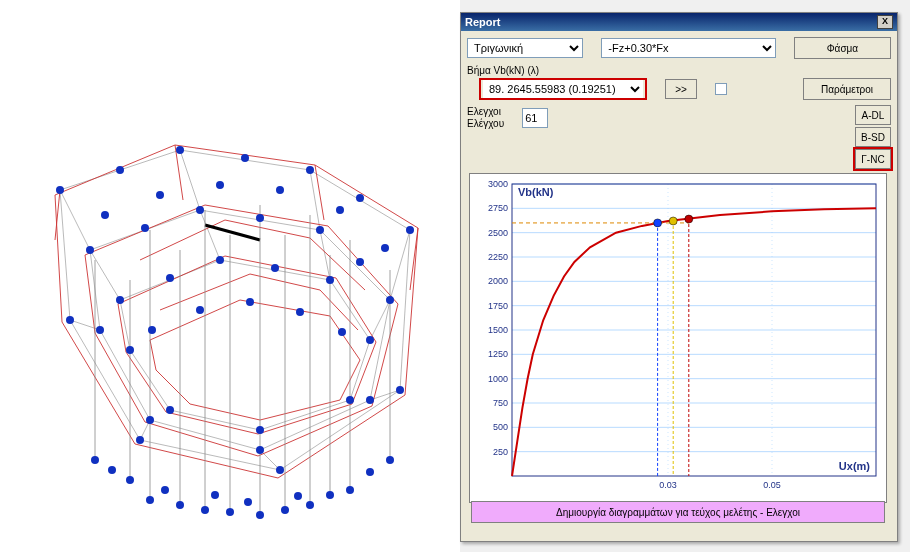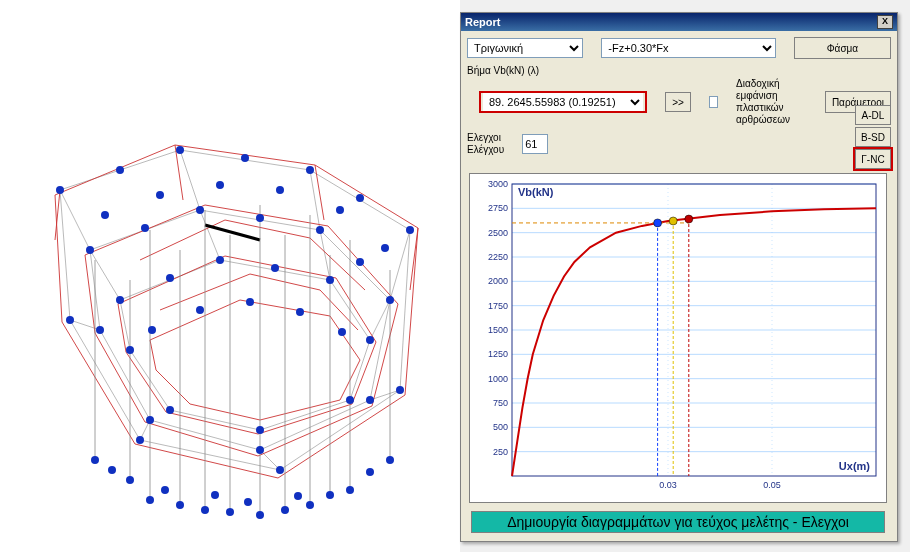--- a/index.html
+++ b/index.html
@@ -54,22 +54,22 @@
   .step-box select { border: none; height: 18px; width: 160px; }
   .chk { width: 12px; height: 12px; border: 1px solid #7f9db9; background:#fff; display:inline-block; }
   .side-btns { display: flex; flex-direction: column; gap: 2px; position: absolute; right: 6px; top: 92px; }
   .sidebtn { width: 36px; height: 20px; border: 1px solid #808080; background:#ece9d8; font-size:10px; display:flex;align-items:center;justify-content:center;cursor:pointer; }
   .nc-hl { outline: 2px solid #c00; }
   .chart-box {
     position: absolute; left: 8px; top: 160px; width: 418px; height: 330px;
     background: #fff; border: 1px solid #808080;
   }
   .footer-btn {
-    position: absolute; left: 10px; bottom: 8px; width: 414px; height: 22px;
-    background:#14b8a6; border:1px solid #808080; font-size:14px;
+    position: absolute; left: 10px; bottom: 18px; width: 414px; height: 22px;
+    background:#f0abfc; border:1px solid #808080; font-size:10px;
     display:flex;align-items:center;justify-content:center;cursor:pointer;
   }
 </style>
 </head>
 <body>
 
 <div class="viewport">
   <svg width="460" height="552">
 
     <g stroke="#a8a8a8" stroke-width="0.8" fill="none">
@@ -203,24 +203,20 @@
 
     <div style="font-size:10px;margin-bottom:2px;">Βήμα  Vb(kN)  (λ)</div>
     <div class="row">
       <div class="step-box">
         <select>
           <option>89. 2645.55983 (0.19251)</option>
         </select>
       </div>
       <button class="btn btn2">&gt;&gt;</button>
       <span class="chk"></span>
-      <div class="lblcol">
-        <div>Διαδοχική εμφάνιση</div>
-        <div>πλαστικών αρθρώσεων</div>
-      </div>
       <button class="btn" style="width:88px;margin-left:auto">Παράμετροι</button>
     </div>
 
     <div class="row">
       <div class="lblcol">
         <div>Ελεγχοι</div>
         <div>Ελέγχου</div>
       </div>
       <input type="text" style="width: 26px;" value="61">
     </div>

